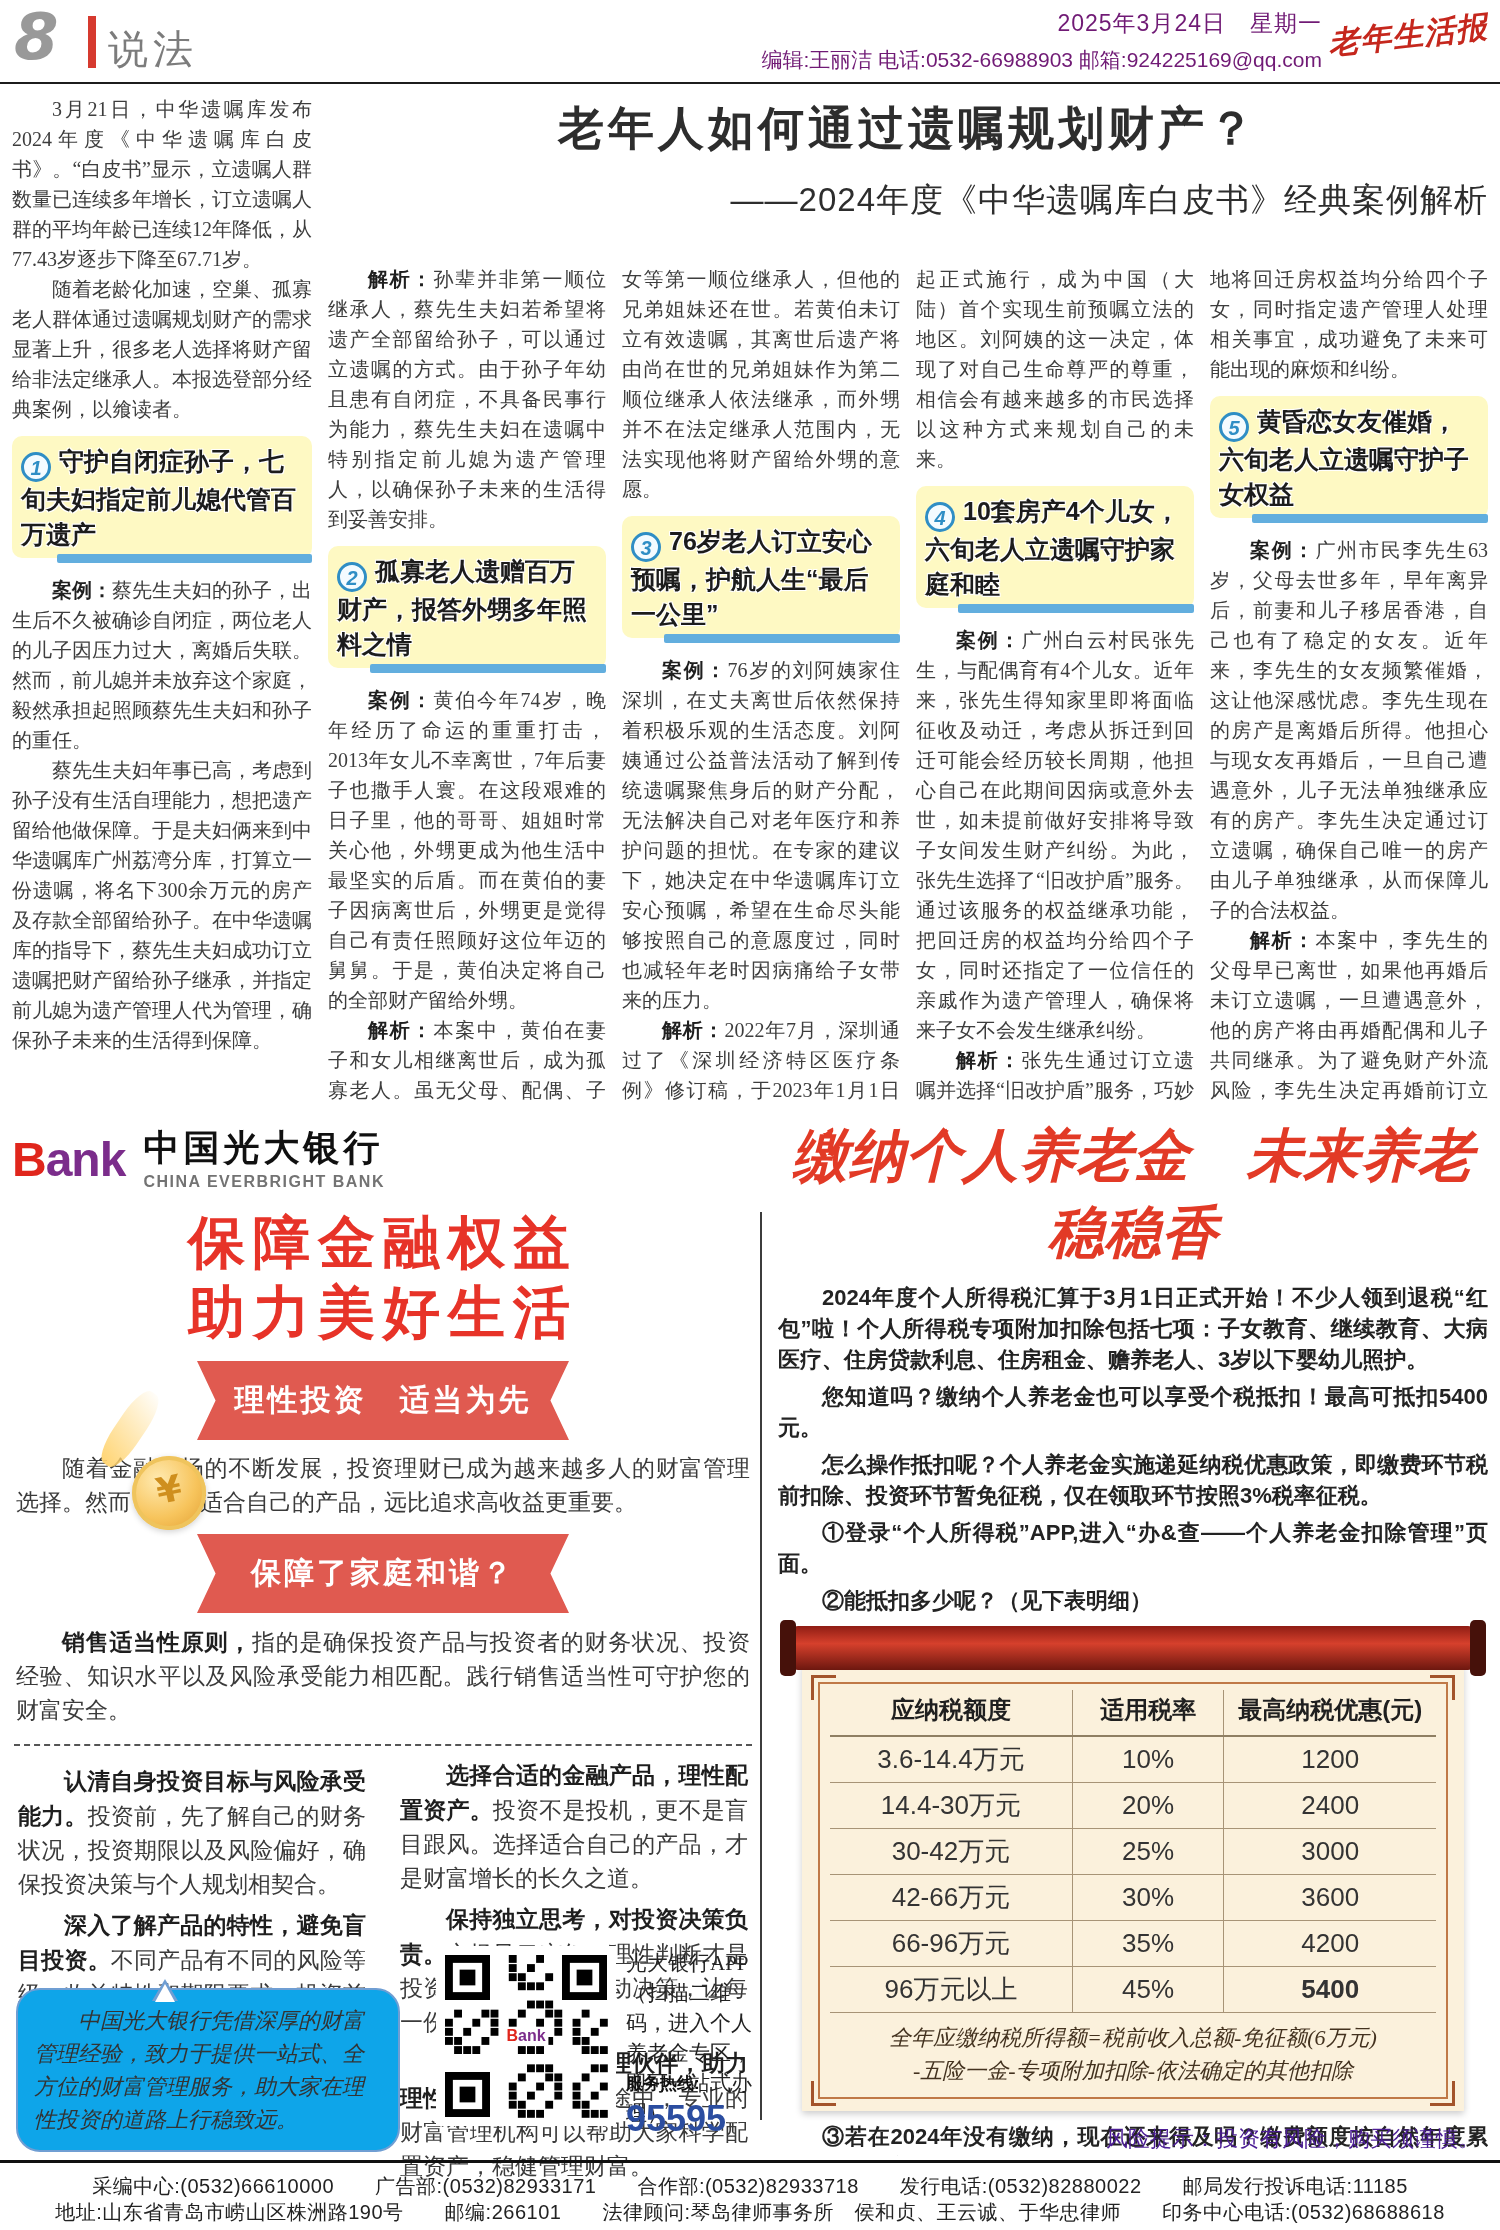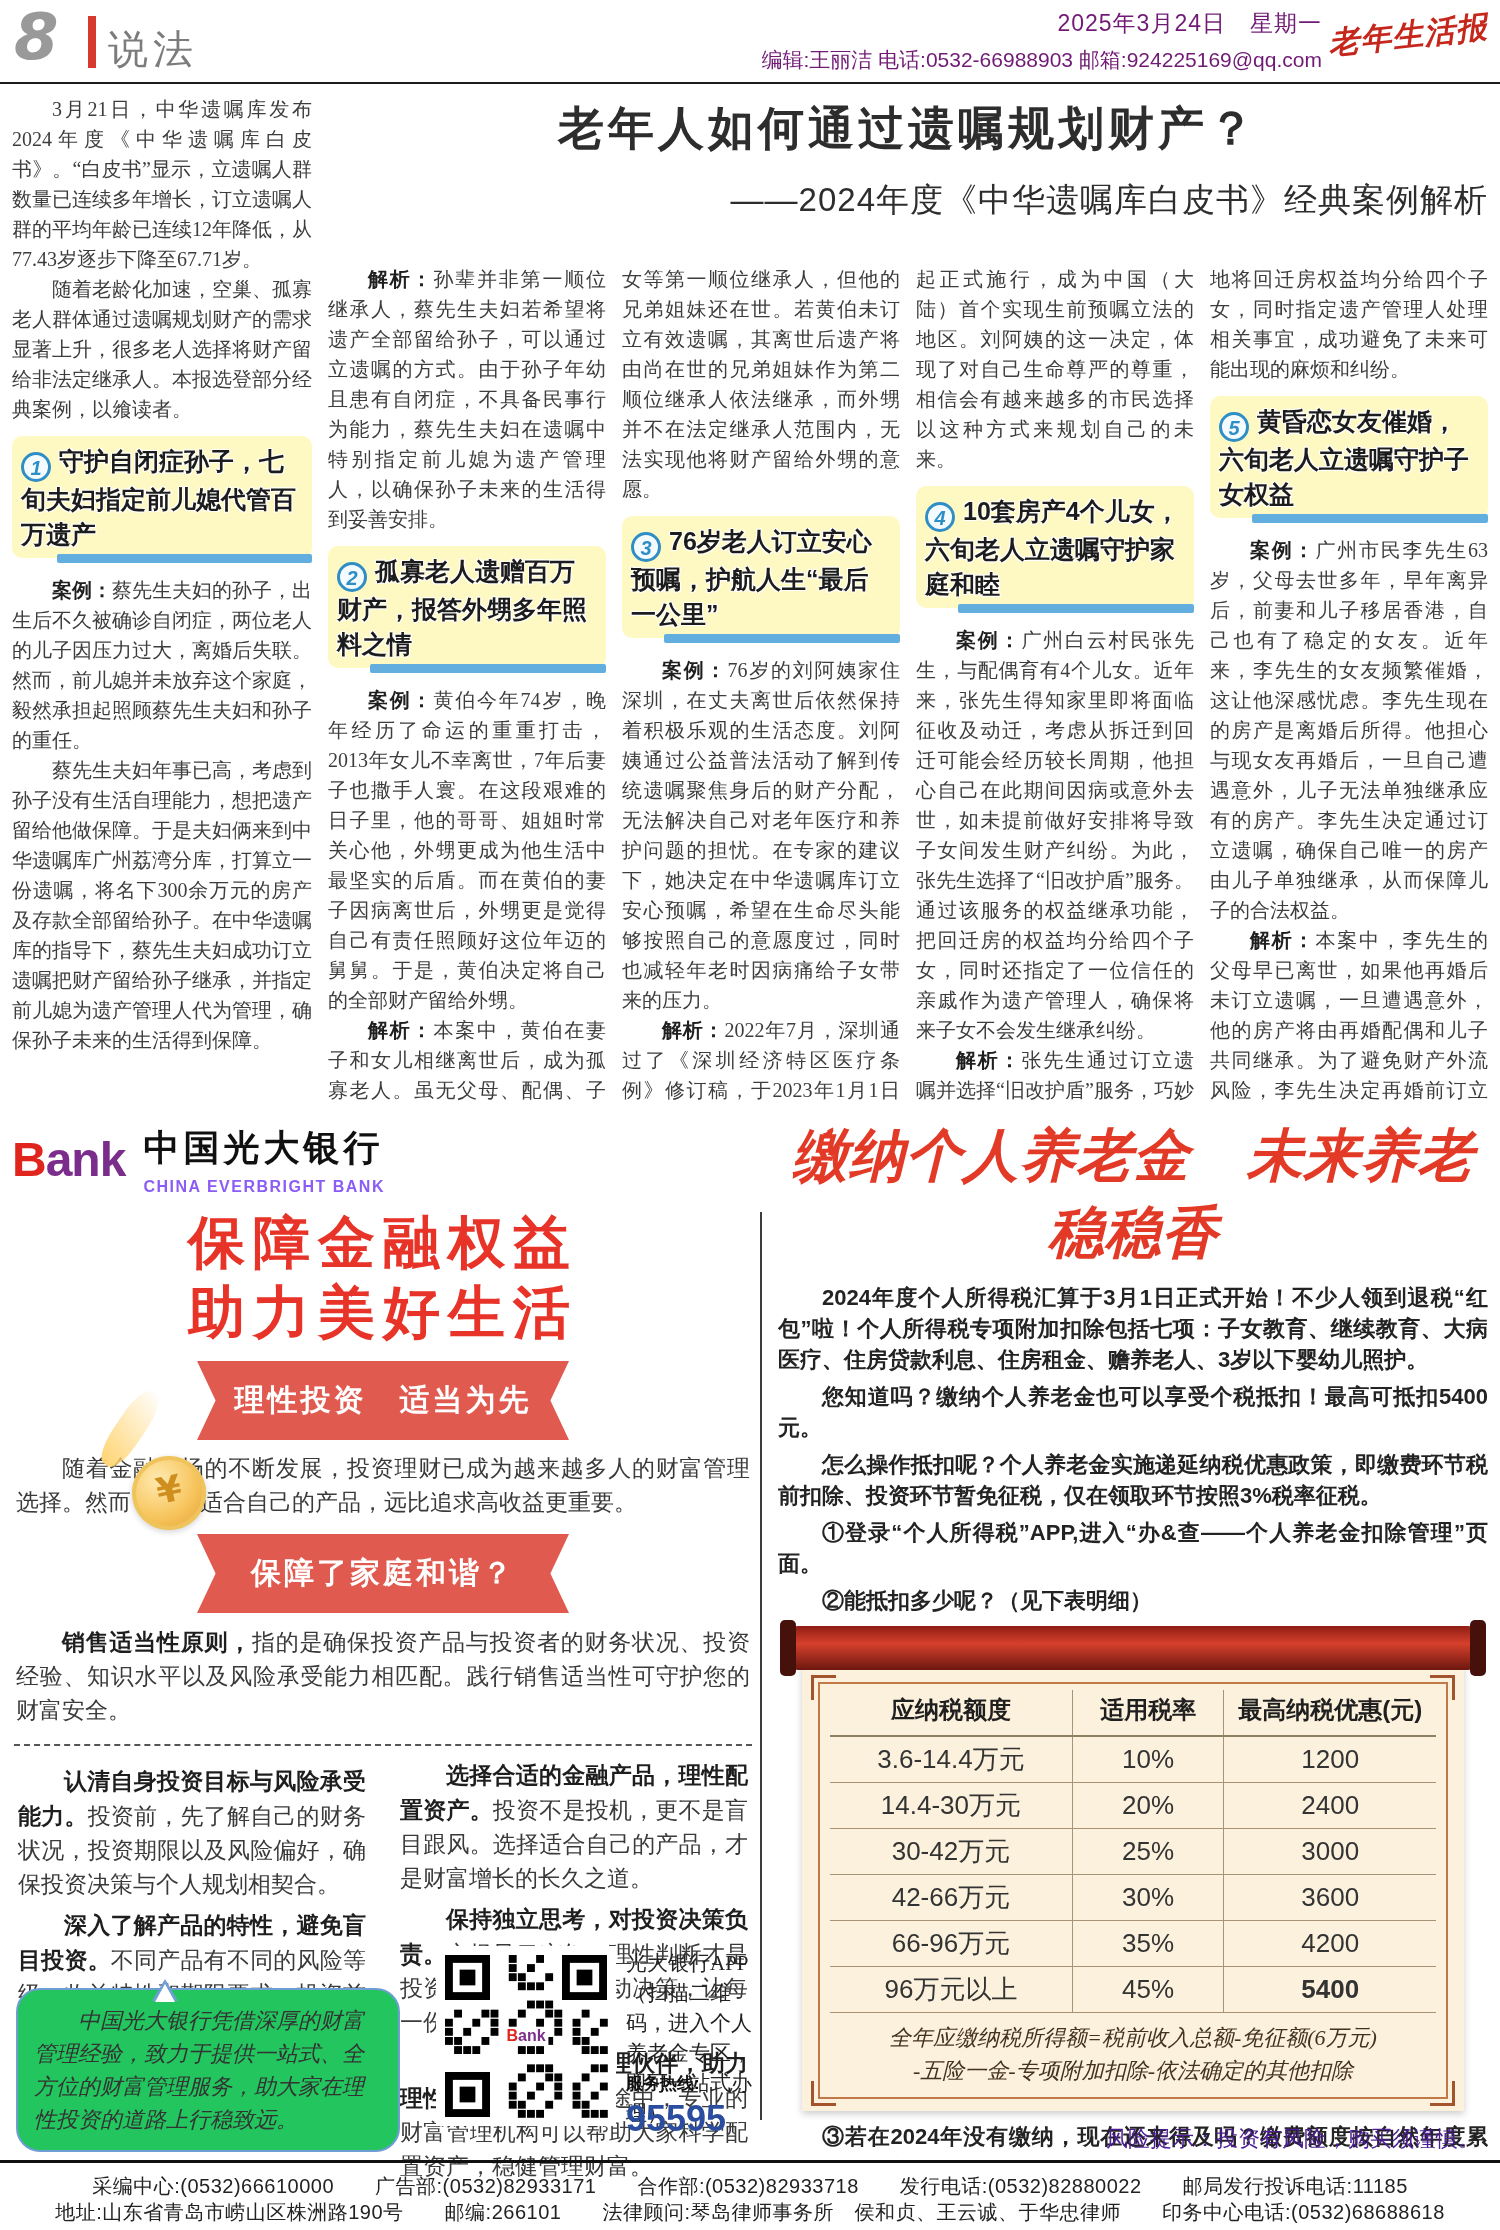--- a/index.html
+++ b/index.html
@@ -42,41 +42,41 @@
   .case-head::after { content:""; display:block; height:9px; background:#62aede; margin:-4px 0 0 15%; border-radius:2px; }
 
   
   .ad-left { position:absolute; left:12px; top:1118px; width:742px; height:1038px; }
   .eb-logo { position:relative; height:88px; }
   .eb-word { display:inline-block; font-family:"Liberation Sans",sans-serif; font-weight:bold; font-size:48px;
              color:#7b2d8b; letter-spacing:-1px; vertical-align:top; margin-top:14px; }
   .eb-word::first-letter { color:#e0261c; }
   .eb-names { display:inline-block; margin-left:14px; vertical-align:top; margin-top:6px; }
   .eb-cn { font-family:"Liberation Sans",sans-serif; font-weight:bold; font-size:36px; color:#101010; letter-spacing:4px; }
-  .eb-en { font-family:"Liberation Sans",sans-serif; font-weight:bold; font-size:16px; color:#8b5cf6; letter-spacing:1.5px; margin-top:5px; }
+  .eb-en { font-family:"Liberation Sans",sans-serif; font-weight:bold; font-size:16px; color:#737373; letter-spacing:1.5px; }
   .eb-head { text-align:center; font-family:"Liberation Sans",sans-serif; font-weight:bold; font-size:57px;
              color:#e73328; letter-spacing:8px; line-height:1.22; margin:2px 0 14px; }
   .ribbon { width:372px; margin:14px auto 12px; background:#e05a50; color:#fff; font-family:"Liberation Sans",sans-serif;
             font-weight:bold; font-size:30px; text-align:center; padding:19px 0; letter-spacing:3px;
             clip-path:polygon(0 0,100% 0,95% 50%,100% 100%,0 100%,5% 50%); }
   .coin-tail { position:absolute; left:104px; top:268px; width:28px; height:86px;
                background:linear-gradient(200deg,rgba(255,214,120,0),#ffd36e); transform:rotate(34deg); border-radius:40%; }
   .coin { position:absolute; left:120px; top:338px; width:74px; height:74px; border-radius:50%;
           background:radial-gradient(circle at 35% 32%,#ffeab0,#f7c45c 55%,#e09c2e);
           box-shadow:inset 0 0 0 4px #efc45d, 0 2px 6px rgba(0,0,0,.18); }
   .coin::after { content:"¥"; position:absolute; left:0; right:0; top:13px; text-align:center; font-size:36px;
                  color:#cf8f1e; font-weight:bold; font-family:"DejaVu Sans",sans-serif; transform:rotate(-12deg); }
   .ad-p { font-size:23px; line-height:34px; text-align:justify; text-indent:2em; margin:6px 4px; color:#3a3a3a; }
   .ad-lead { font-family:"Liberation Sans",sans-serif; font-weight:bold; color:#1e1e1e; }
   .dashes { border:none; border-top:2px dashed #555; margin:16px 2px 12px; }
   .tips { column-count:2; column-gap:26px; margin:0 2px; }
   .tips p { break-inside:avoid-column; }
   .ad-bottom { position:absolute; left:0; top:824px; width:742px; height:214px; }
   .bubble { position:absolute; left:4px; top:46px; width:348px; border:2px solid #6f9ed3; border-radius:24px;
-            padding:14px 16px; font-style:italic; font-size:22px; line-height:33px; color:#333; text-indent:2em; background:#22c55e; }
+            padding:14px 16px; font-style:italic; font-size:22px; line-height:33px; color:#333; text-indent:2em; background:#0ea5e9; }
   .bubble::before { content:""; position:absolute; top:-24px; right:220px; border:13px solid transparent;
                     border-bottom:22px solid #6f9ed3; }
   .bubble::after { content:""; position:absolute; top:-16px; right:223px; border:10px solid transparent;
                    border-bottom:18px solid #fff; }
   .qr { position:absolute; left:424px; top:4px; width:180px; height:180px; }
   .qr svg { width:100%; height:100%; display:block; }
   .qr-label { position:absolute; left:50%; top:50%; transform:translate(-50%,-50%); background:#fff; padding:0 3px;
               font-family:"Liberation Sans",sans-serif; font-weight:bold; font-size:16px; color:#7b2d8b; }
   .qr-label::first-letter { color:#e0261c; }
   .app-note { position:absolute; left:614px; top:6px; width:128px; font-size:21px; line-height:30px; color:#222; }

